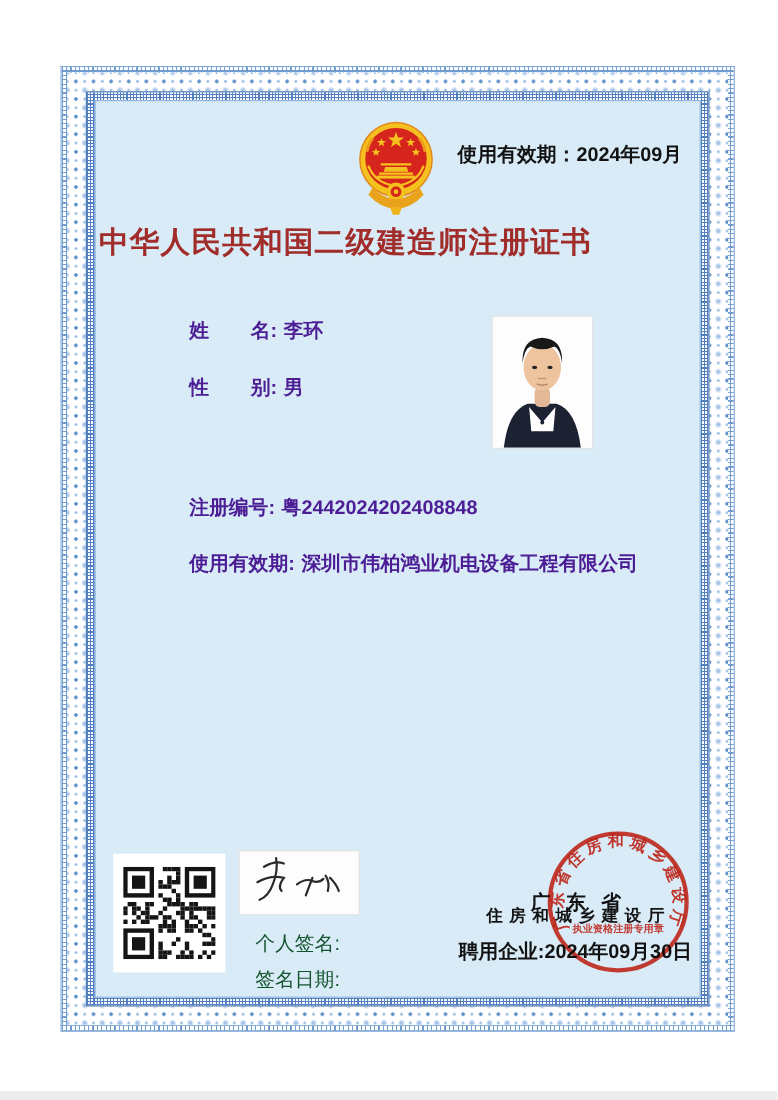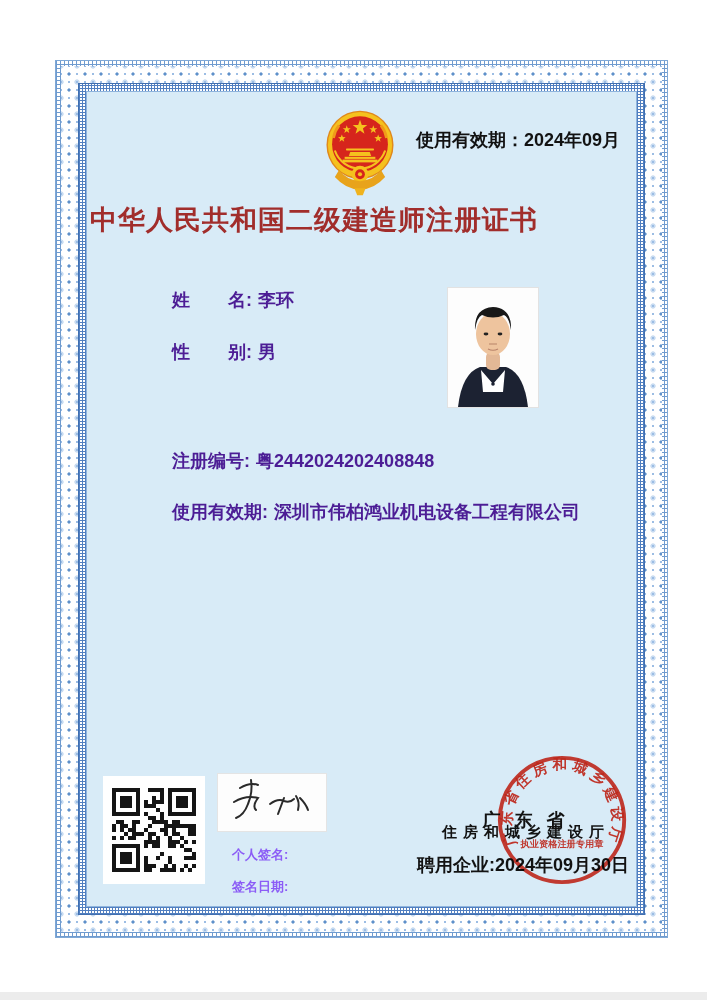--- a/index.html
+++ b/index.html
@@ -34,21 +34,21 @@
   .flabel.spread{width:74px;text-align:justify;text-align-last:justify;}
   .fcolon{display:inline-block;margin:0 1px 0 0;}
   .fvalue{display:inline-block;margin-left:5px;}
 
   .photo-box{left:448px;top:288px;width:90px;height:119px;background:#fff;box-shadow:0 0 0 1px #e2e2e2;}
 
   .qr-panel{left:103px;top:776px;width:102px;height:108px;background:#fff;}
   .qr-panel svg{position:absolute;left:9px;top:12px;}
 
   .sig-panel{left:218px;top:774px;width:108px;height:57px;background:#fdfdfd;box-shadow:0 0 0 1px #e4e4e4;}
-  .sig-label{left:232px;font-size:13px;font-weight:700;color:#8b5cf6;white-space:nowrap;}
+  .sig-label{left:232px;font-size:18px;font-weight:400;color:#14532d;white-space:nowrap;}
 
   .issuer-province{left:405px;top:796px;width:237px;text-align:center;font-size:18px;font-weight:700;
     color:#121212;letter-spacing:14px;text-indent:14px;margin-top:12px;}
   .issuer-dept{left:398px;top:823px;width:250px;text-align:center;font-size:15px;font-weight:700;
     color:#121212;letter-spacing:6px;text-indent:6px;white-space:nowrap;}
   .issuer-date{left:398px;top:853px;width:250px;text-align:center;font-size:18px;font-weight:700;
     color:#121212;white-space:nowrap;}
 
   .seal{left:494px;top:752px;mix-blend-mode:multiply;}
   .seal text{font-family:"Liberation Sans","DejaVu Sans",sans-serif;font-weight:700;}

